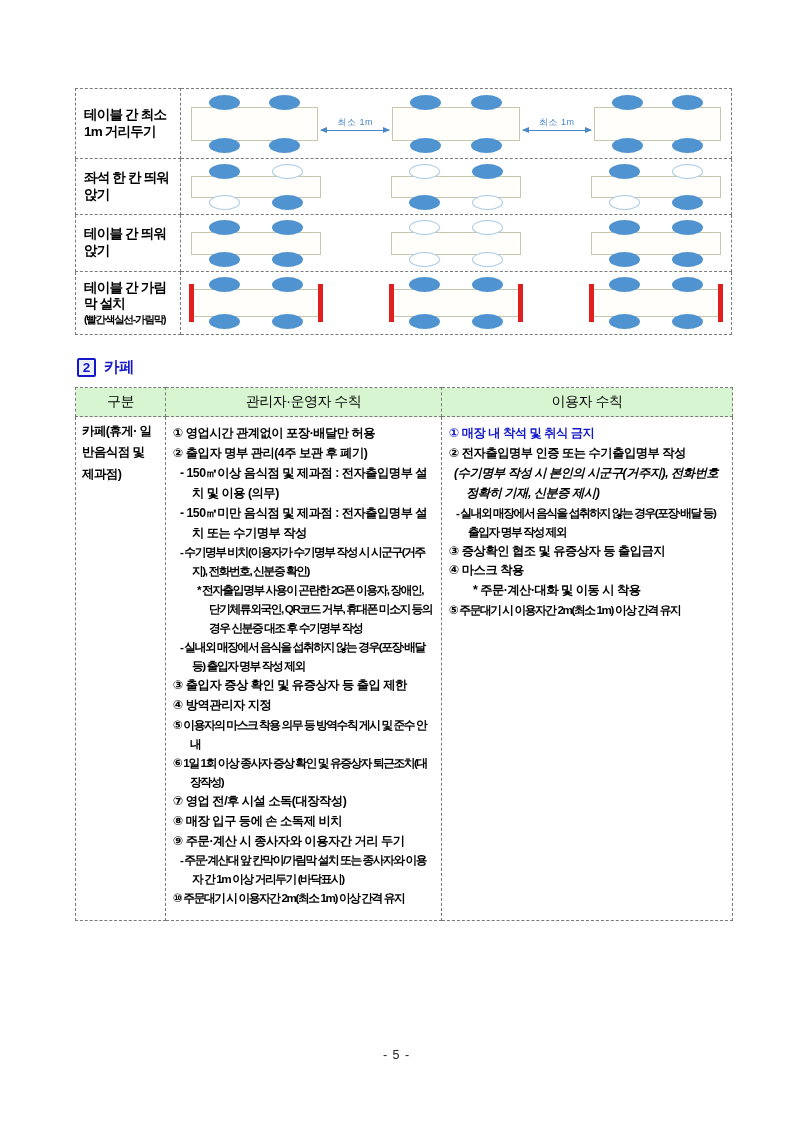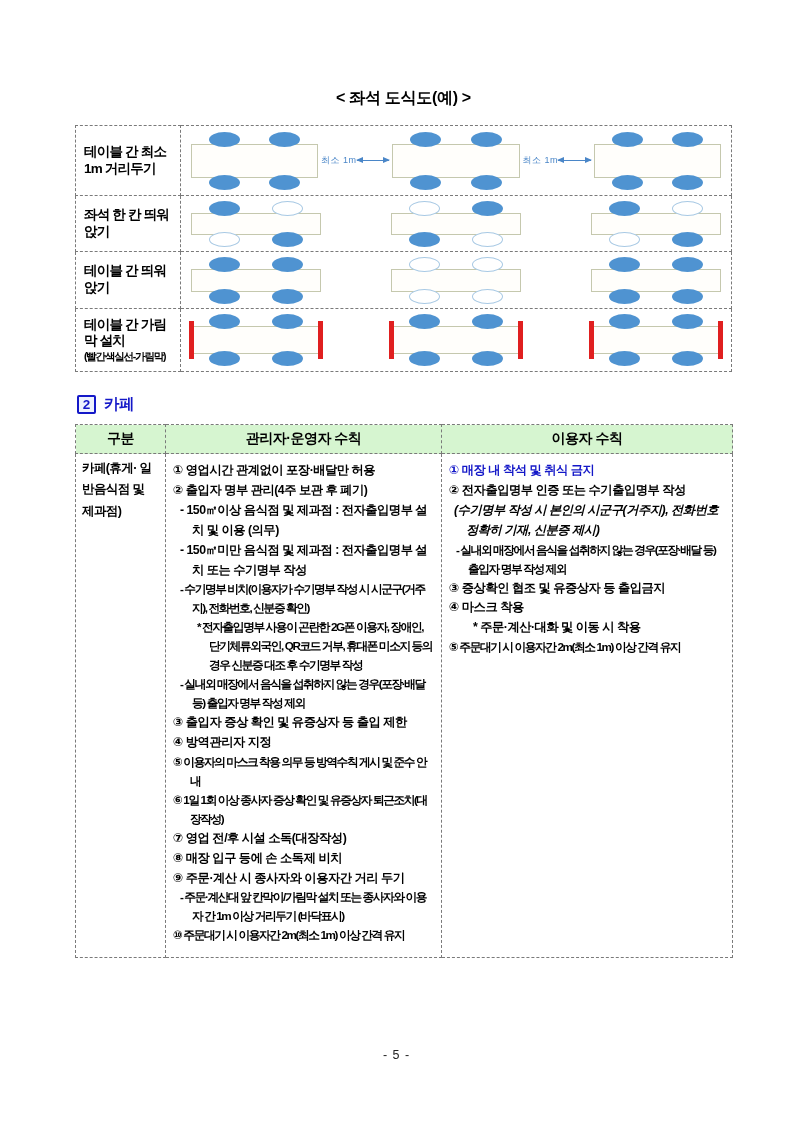--- a/index.html
+++ b/index.html
@@ -59,21 +59,21 @@
   .s-tr { right:14%; top:0; }
   .s-bl { left:14%; bottom:0; }
   .s-br { right:14%; bottom:0; }
   .partition {
     position:absolute; width:5px; top:7px; bottom:7px;
     background:var(--partition-red,#e01f1f);
   }
   .partition.p-left { left:-2px; }
   .partition.p-right { right:-2px; }
   .arrow-wrap {
-    display:flex; flex-direction:row; align-items:center;
+    display:flex; flex-direction:column; align-items:center;
     justify-content:center; width:76px; padding:0 3px;
   }
   .arrow-label {
     font-size:9px; color:var(--arrow-blue,#4a86c8);
     letter-spacing:0.5px; margin-bottom:1px; white-space:nowrap;
   }
   .arrow-line {
     position:relative; width:100%; height:1px;
     background:var(--arrow-blue,#4a86c8);
   }
@@ -113,21 +113,21 @@
 
   
   table.rules {
     width:100%; border-collapse:collapse; table-layout:fixed;
   }
   table.rules th, table.rules td {
     border:1px dashed #7a7a7a;
   }
   table.rules th {
     background:var(--header-green,#d6f5d0);
-    font-size:14px; font-weight:700; letter-spacing:-0.5px;
+    font-size:14px; font-weight:400; letter-spacing:-0.5px;
     padding:5px 2px; height:29px; color:#000;margin-left:48px;
   }
   th.col-cat { width:90px; }
   th.col-mgr { width:276px; }
   th.col-usr { width:291px; }
   table.rules td { vertical-align:top; background:#fff; }
   td.category-cell {
     padding:4px 6px; font-size:12.5px; font-weight:800;
     letter-spacing:-0.6px; line-height:1.7; color:#000;
   }
@@ -148,21 +148,20 @@
     position:absolute; left:0; right:0; bottom:60px;
     text-align:center; font-size:12.5px; color:#222; letter-spacing:1px;
   }
 </style>
 </head>
 <body>
 
 <div class="page">
   <div class="content">
 
-    <div class="doc-title">&lt; 좌석 도식도(예) &gt;</div>
 
     <table class="diagram">
       <tbody>
           <tr class="diag-row diag-row-1">
             <td class="diag-label">테이블 간 최소 1m 거리두기</td>
             <td class="diag-cell">
               <div class="diag-flex">
                 <div class="tbl-unit">
                   <div class="tbl-rect"></div>
                   <span class="seat s-tl filled"></span>

